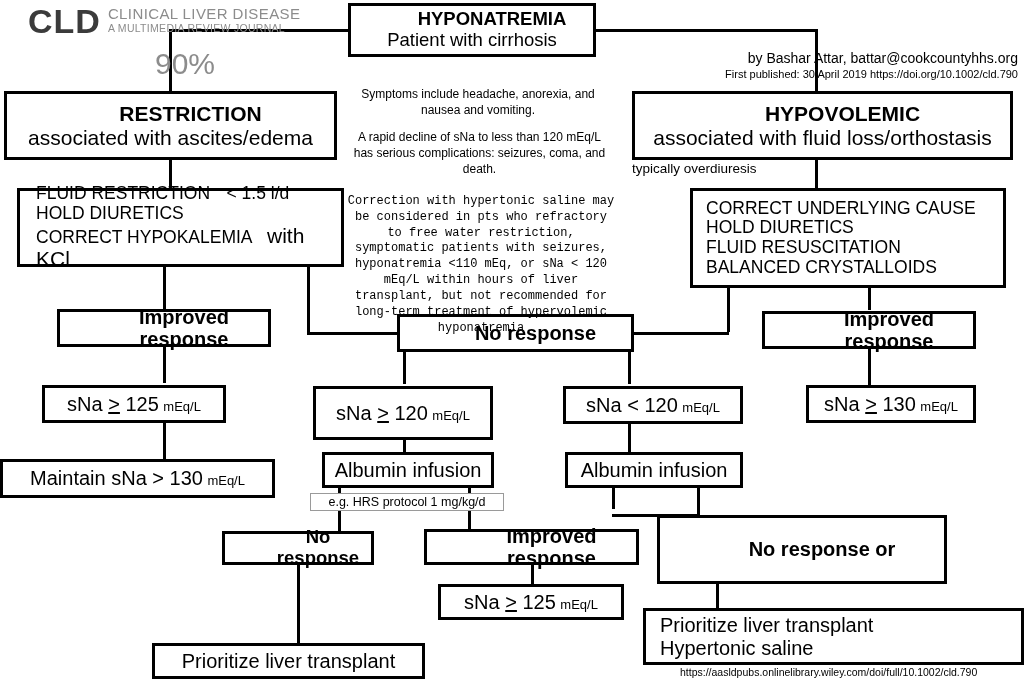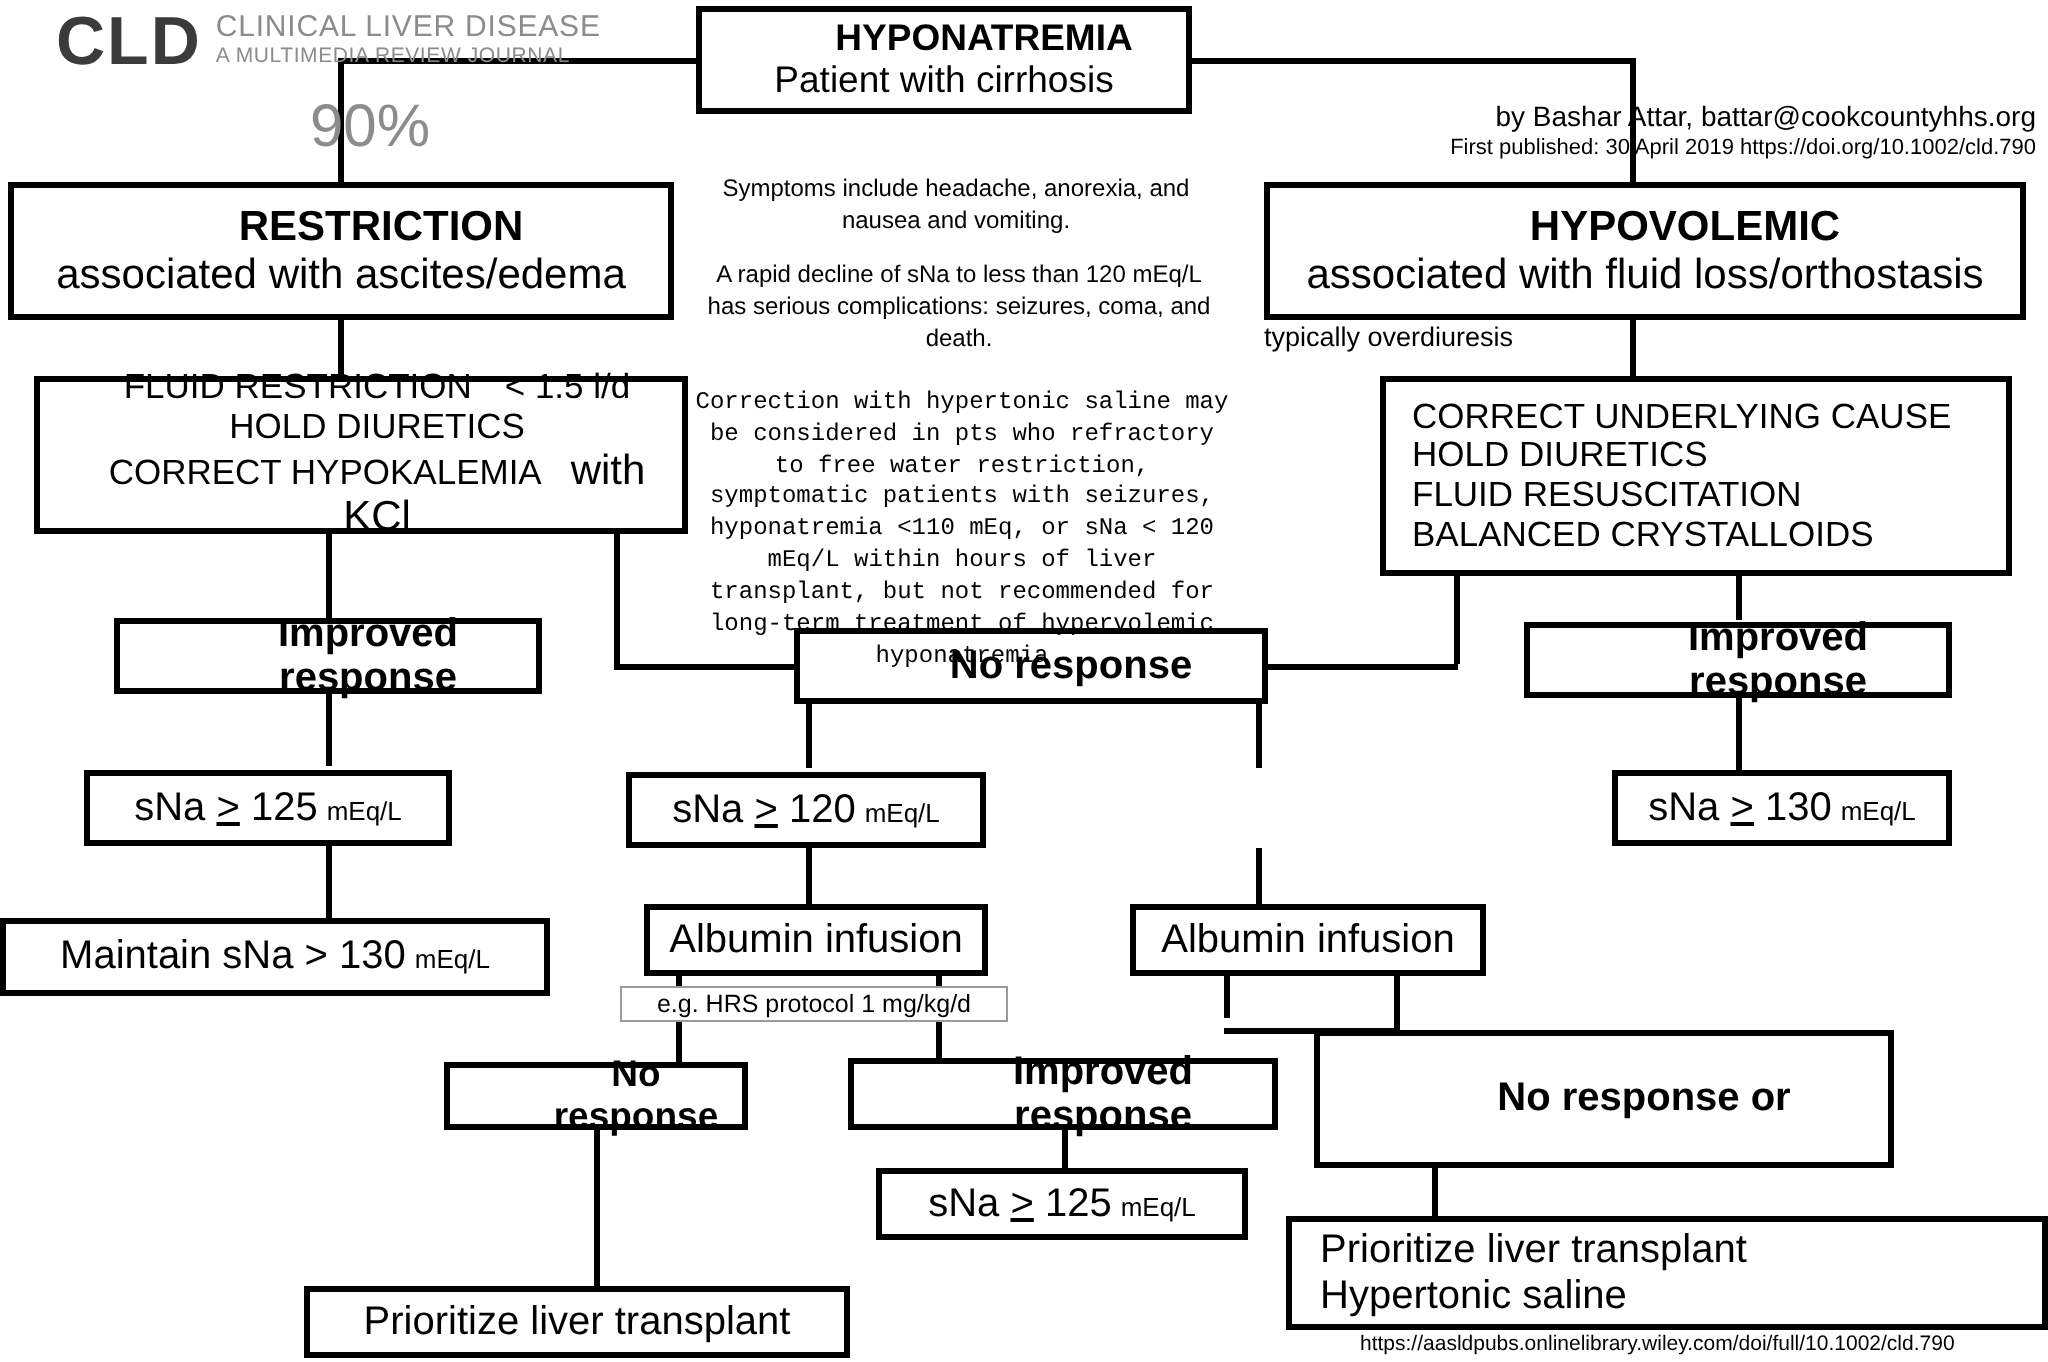--- a/index.html
+++ b/index.html
@@ -166,21 +166,21 @@
   <div class="node" style="left:4px;top:91px;width:333px;height:69px;">
     <span class="l1 bold f21">RESTRICTION</span>
     <span class="l2 f21">associated with ascites/edema</span>
   </div>
 
   <div class="node" style="left:632px;top:91px;width:381px;height:69px;">
     <span class="l1 bold f21">HYPOVOLEMIC</span>
     <span class="l2 f21">associated with fluid loss/orthostasis</span>
   </div>
 
-  <div class="node left" style="left:17px;top:188px;width:327px;height:79px;padding:4px 0 4px 16px;justify-content:center;text-align:center;">
+  <div class="node left" style="left:17px;top:188px;width:327px;height:79px;padding:4px 0 4px 16px;justify-content:center;">
     <span class="l1">
       <span class="f17">FLUID RESTRICTION</span>
       <span class="f17" style="padding-left:12px;">&lt; 1.5 l/d</span>
     </span>
     <span class="l2 f17">HOLD DIURETICS</span>
     <span class="l3">
       <span class="f17">CORRECT HYPOKALEMIA</span>
       <span class="f21" style="padding-left:10px;">with KCl</span>
     </span>
   </div>
@@ -205,24 +205,27 @@
   </div>
 
   <div class="node" style="left:42px;top:385px;width:184px;height:38px;">
     <span><span class="f20">sNa <span style="text-decoration:underline;text-underline-offset:1px;">&gt;</span> 125</span> <span class="unit">mEq/L</span></span>
   </div>
 
   <div class="node" style="left:806px;top:385px;width:170px;height:38px;">
     <span><span class="f20">sNa <span style="text-decoration:underline;text-underline-offset:1px;">&gt;</span> 130</span> <span class="unit">mEq/L</span></span>
   </div>
 
-  <div class="node" style="left:313px;top:386px;width:180px;height:38px;">
+  <div class="node" style="left:313px;top:386px;width:180px;height:54px;">
     <span><span class="f20">sNa <span style="text-decoration:underline;text-underline-offset:1px;">&gt;</span> 120</span> <span class="unit">mEq/L</span></span>
   </div>
 
+  <div class="node" style="left:563px;top:386px;width:180px;height:38px;">
+    <span><span class="f20">sNa &lt; 120</span> <span class="unit">mEq/L</span></span>
+  </div>
 
   <div class="node" style="left:0px;top:459px;width:275px;height:39px;">
     <span><span class="f20">Maintain sNa &gt; 130</span> <span class="unit">mEq/L</span></span>
   </div>
 
   <div class="node" style="left:322px;top:452px;width:172px;height:36px;">
     <span class="f20">Albumin infusion</span>
   </div>
 
   <div class="node" style="left:565px;top:452px;width:178px;height:36px;">

